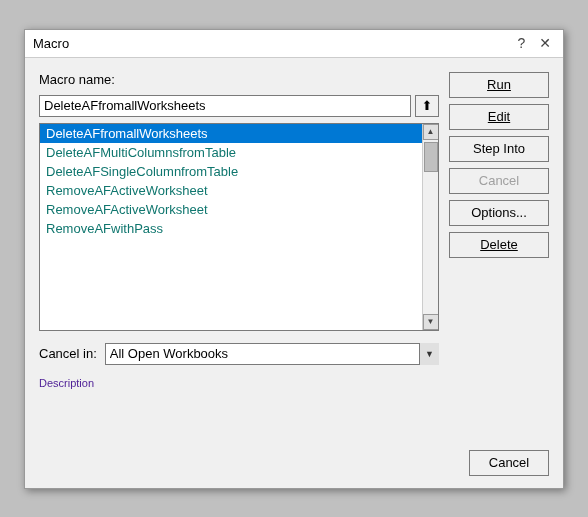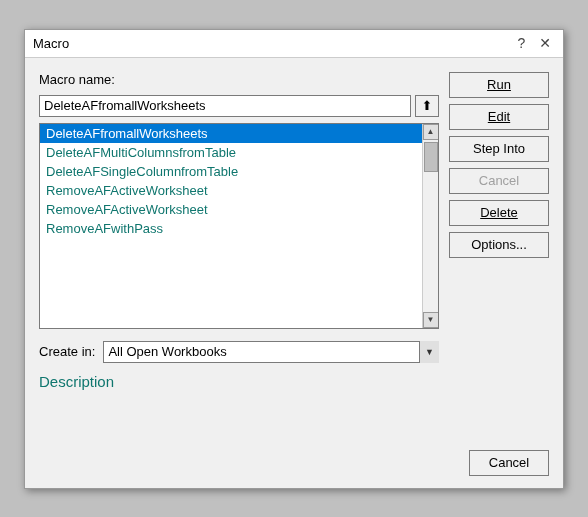--- a/index.html
+++ b/index.html
@@ -216,22 +216,22 @@
       pointer-events: none;
       font-size: 9px;
       color: #333;
     }
 
     .description-section {
       margin-top: 4px;
     }
 
     .description-label {
-      font-size: 15px;
-      color: #0f766e;
+      font-size: 11px;
+      color: #4c1d95;
     }
 
     .description-box {
       margin-top: 4px;
       min-height: 40px;
       background: #f0f0f0;
     }
 
     .right-panel {
       display: flex;
@@ -315,21 +315,21 @@
             <div class="macro-list-item">RemoveAFwithPass</div>
           </div>
         <div class="scrollbar-track">
           <div class="scrollbar-btn">▲</div>
           <div class="scrollbar-thumb"></div>
           <div class="scrollbar-btn" style="margin-top:auto;">▼</div>
         </div>
       </div>
 
       <div class="macros-in-row">
-        <span class="macros-in-label">Create in:</span>
+        <span class="macros-in-label">Cancel in:</span>
         <div class="select-wrapper">
           <select>
           <option>All Open Workbooks</option><option>This Workbook</option></select>
           <span class="select-dropdown-arrow">▼</span>
         </div>
       </div>
 
       <div class="description-section">
         <span class="description-label">Description</span>
         <div class="description-box"></div>
@@ -343,24 +343,24 @@
       <button class="action-btn">
         <u>Edit</u>
       </button>
       <button class="action-btn">
         <span>Step Into</span>
       </button>
       <button class="action-btn" disabled="">
         <span>Cancel</span>
       </button>
       <button class="action-btn">
+        <span>Options...</span>
+      </button>
+      <button class="action-btn">
         <u>Delete</u>
-      </button>
-      <button class="action-btn">
-        <span>Options...</span>
       </button>
     </div>
   </div>
 
   <div class="dialog-footer">
     <button class="cancel-btn">
       <span>Cancel</span>
     </button>
   </div>
 </div>

